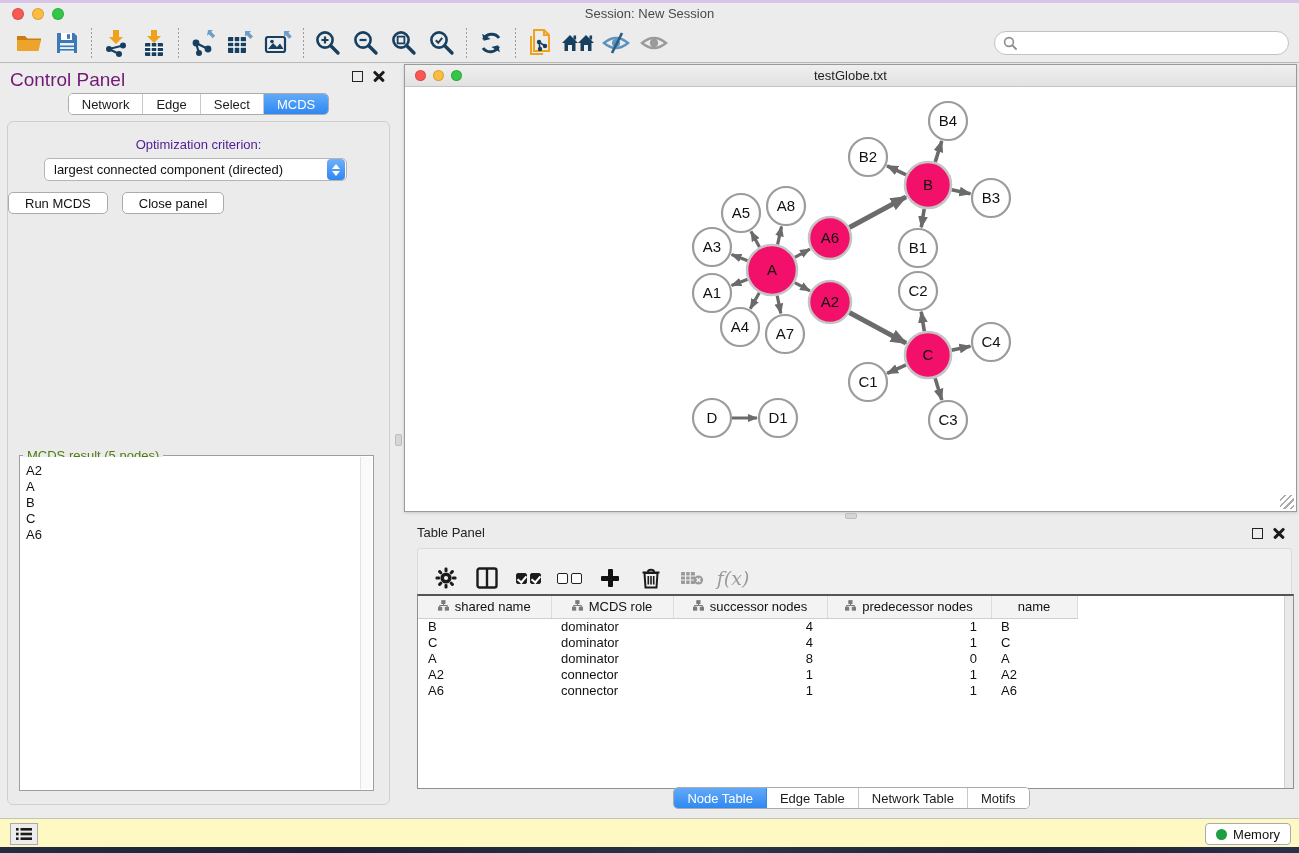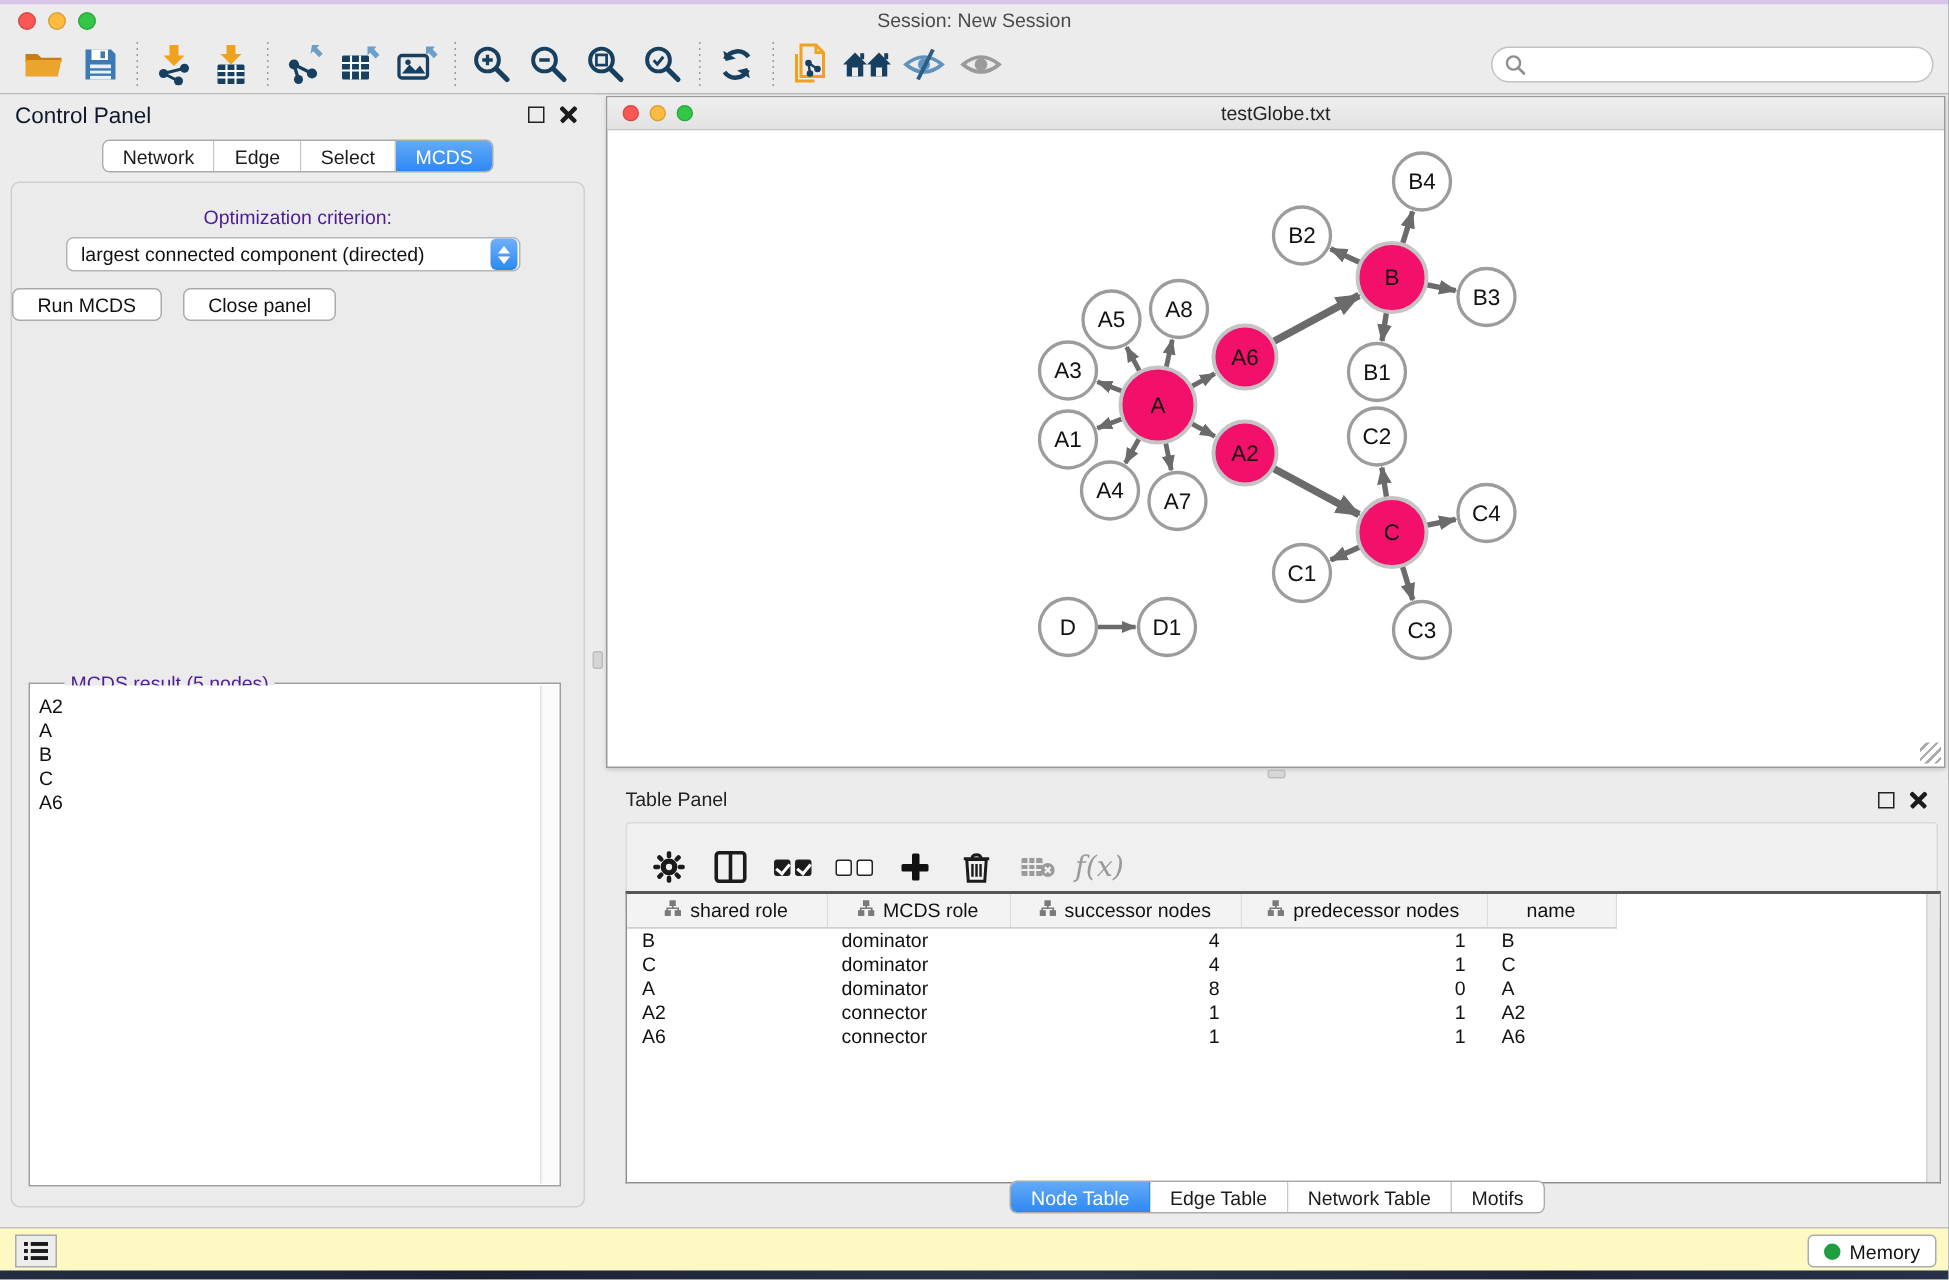--- a/index.html
+++ b/index.html
@@ -20,21 +20,21 @@
              border-bottom:1px solid #B9B9B9; display:flex; align-items:center; padding-left:10px; }
   .tool { width:38px; height:32px; display:flex; align-items:center; justify-content:center; cursor:default; }
   .tsep { width:1px; height:30px; margin:0 5px; background-image:linear-gradient(#9a9a9a 40%, transparent 40%);
           background-size:1px 4px; }
   .searchbox { position:absolute; right:10px; top:7px; width:295px; height:24px; background:#fff;
                border:1px solid #C2C2C2; border-radius:12px; display:flex; align-items:center; padding:0 8px; }
   .searchbox input { border:none; outline:none; flex:1; font-size:13px; margin-left:5px; background:transparent; }
 
   
   .control-panel { position:absolute; left:0; top:63px; width:397px; height:755px; background:#ECECEC; }
-  .panel-head { position:absolute; left:10px; top:6px; font-size:15px; color:#0f172a; }
+  .panel-head { position:absolute; left:10px; top:6px; font-size:19px; color:#701a75; }
   .panel-btns { position:absolute; right:12px; top:7px; display:flex; gap:10px; align-items:center; }
   .icon-float { width:11px; height:11px; border:1.6px solid #222; background:transparent; }
   .icon-close { position:relative; width:12px; height:12px; }
   .icon-close::before,.icon-close::after{content:""; position:absolute; left:-1px; top:5px; width:14px; height:2.6px;
       background:#1b1b1b; border-radius:1px;}
   .icon-close::before{transform:rotate(45deg)} .icon-close::after{transform:rotate(-45deg)}
 
   .seg { display:flex; height:22px; border:1px solid #ABABAB; border-radius:5px; overflow:hidden; background:#fff; }
   .seg .seg-item { padding:0 13px; display:flex; align-items:center; justify-content:center; font-size:13px;
                    color:#1b1b1b; background:#fff; border-right:1px solid #C9C9C9; cursor:default; }
@@ -51,21 +51,21 @@
   .stepper { width:18px; height:21px; margin-right:1px; background:linear-gradient(#6FB0FA,#2F86F1);
              border-radius:4px; display:flex; flex-direction:column; align-items:center; justify-content:center; gap:2px; }
   .stepper .up { width:0;height:0;border-left:4px solid transparent;border-right:4px solid transparent;border-bottom:5px solid #fff; }
   .stepper .down { width:0;height:0;border-left:4px solid transparent;border-right:4px solid transparent;border-top:5px solid #fff; }
   .cp-buttons { position:absolute; left:0; right:0; top:70px; display:flex; gap:14px; }
   .mac-btn { height:22px; padding:0 16px; background:#fff; border:1px solid #ABABAB; border-radius:5px;
              font-size:13px; color:#111; font-family:inherit; }
 
   .result-box { position:absolute; left:11px; right:15px; top:333px; bottom:13px;
                 border:1px solid #9e9e9e; background:#fff; }
-  .result-title { position:absolute; left:23px; top:-8px; background:#EBEBEB; padding:0 4px; font-size:13px; color:#4c1d95; }
+  .result-title { position:absolute; left:3px; top:-8px; background:#EBEBEB; padding:0 4px; font-size:13px; color:#4d7c0f; }
   .result-list { position:absolute; inset:1px 13px 1px 1px; background:#fff; padding:6px 0 0 5px;
                  font-size:13px; line-height:16px; color:#111; }
   .result-scroll { position:absolute; top:1px; bottom:1px; right:1px; width:12px; background:#FAFAFA;
                    border-left:1px solid #E2E2E2; }
 
   
   .net-window { position:absolute; left:404px; top:64px; width:893px; height:448px;
                 border:1px solid #9A9A9A; background:#fff; box-shadow:0 1px 3px rgba(0,0,0,.15); }
   .net-title { position:absolute; left:0; top:0; right:0; height:22px; background:linear-gradient(#EFEFEF,#E2E2E2);
                border-bottom:1px solid #C4C4C4; }
@@ -540,21 +540,21 @@
             <tr>
               <th style="width:133px"><span class="hdr-inner">
                   <span><svg width="11" height="11" viewBox="0 0 12 12">
                       <g fill="none" stroke="#7a7a7a" stroke-width="1.2">
                         <rect x="4.2" y="0.8" width="3.4" height="3" fill="#7a7a7a"></rect>
                         <path d="M6 3.8 v2.2 M2 8 v-2 h8 v2"></path>
                         <rect x="0.6" y="8" width="3.4" height="3" fill="#7a7a7a"></rect>
                         <rect x="8" y="8" width="3.4" height="3" fill="#7a7a7a"></rect>
                       </g>
                     </svg></span>
-                  <span>shared role</span>
+                  <span>shared name</span>
                 </span></th>
               <th style="width:122px"><span class="hdr-inner">
                   <span><svg width="11" height="11" viewBox="0 0 12 12">
                       <g fill="none" stroke="#7a7a7a" stroke-width="1.2">
                         <rect x="4.2" y="0.8" width="3.4" height="3" fill="#7a7a7a"></rect>
                         <path d="M6 3.8 v2.2 M2 8 v-2 h8 v2"></path>
                         <rect x="0.6" y="8" width="3.4" height="3" fill="#7a7a7a"></rect>
                         <rect x="8" y="8" width="3.4" height="3" fill="#7a7a7a"></rect>
                       </g>
                     </svg></span>

